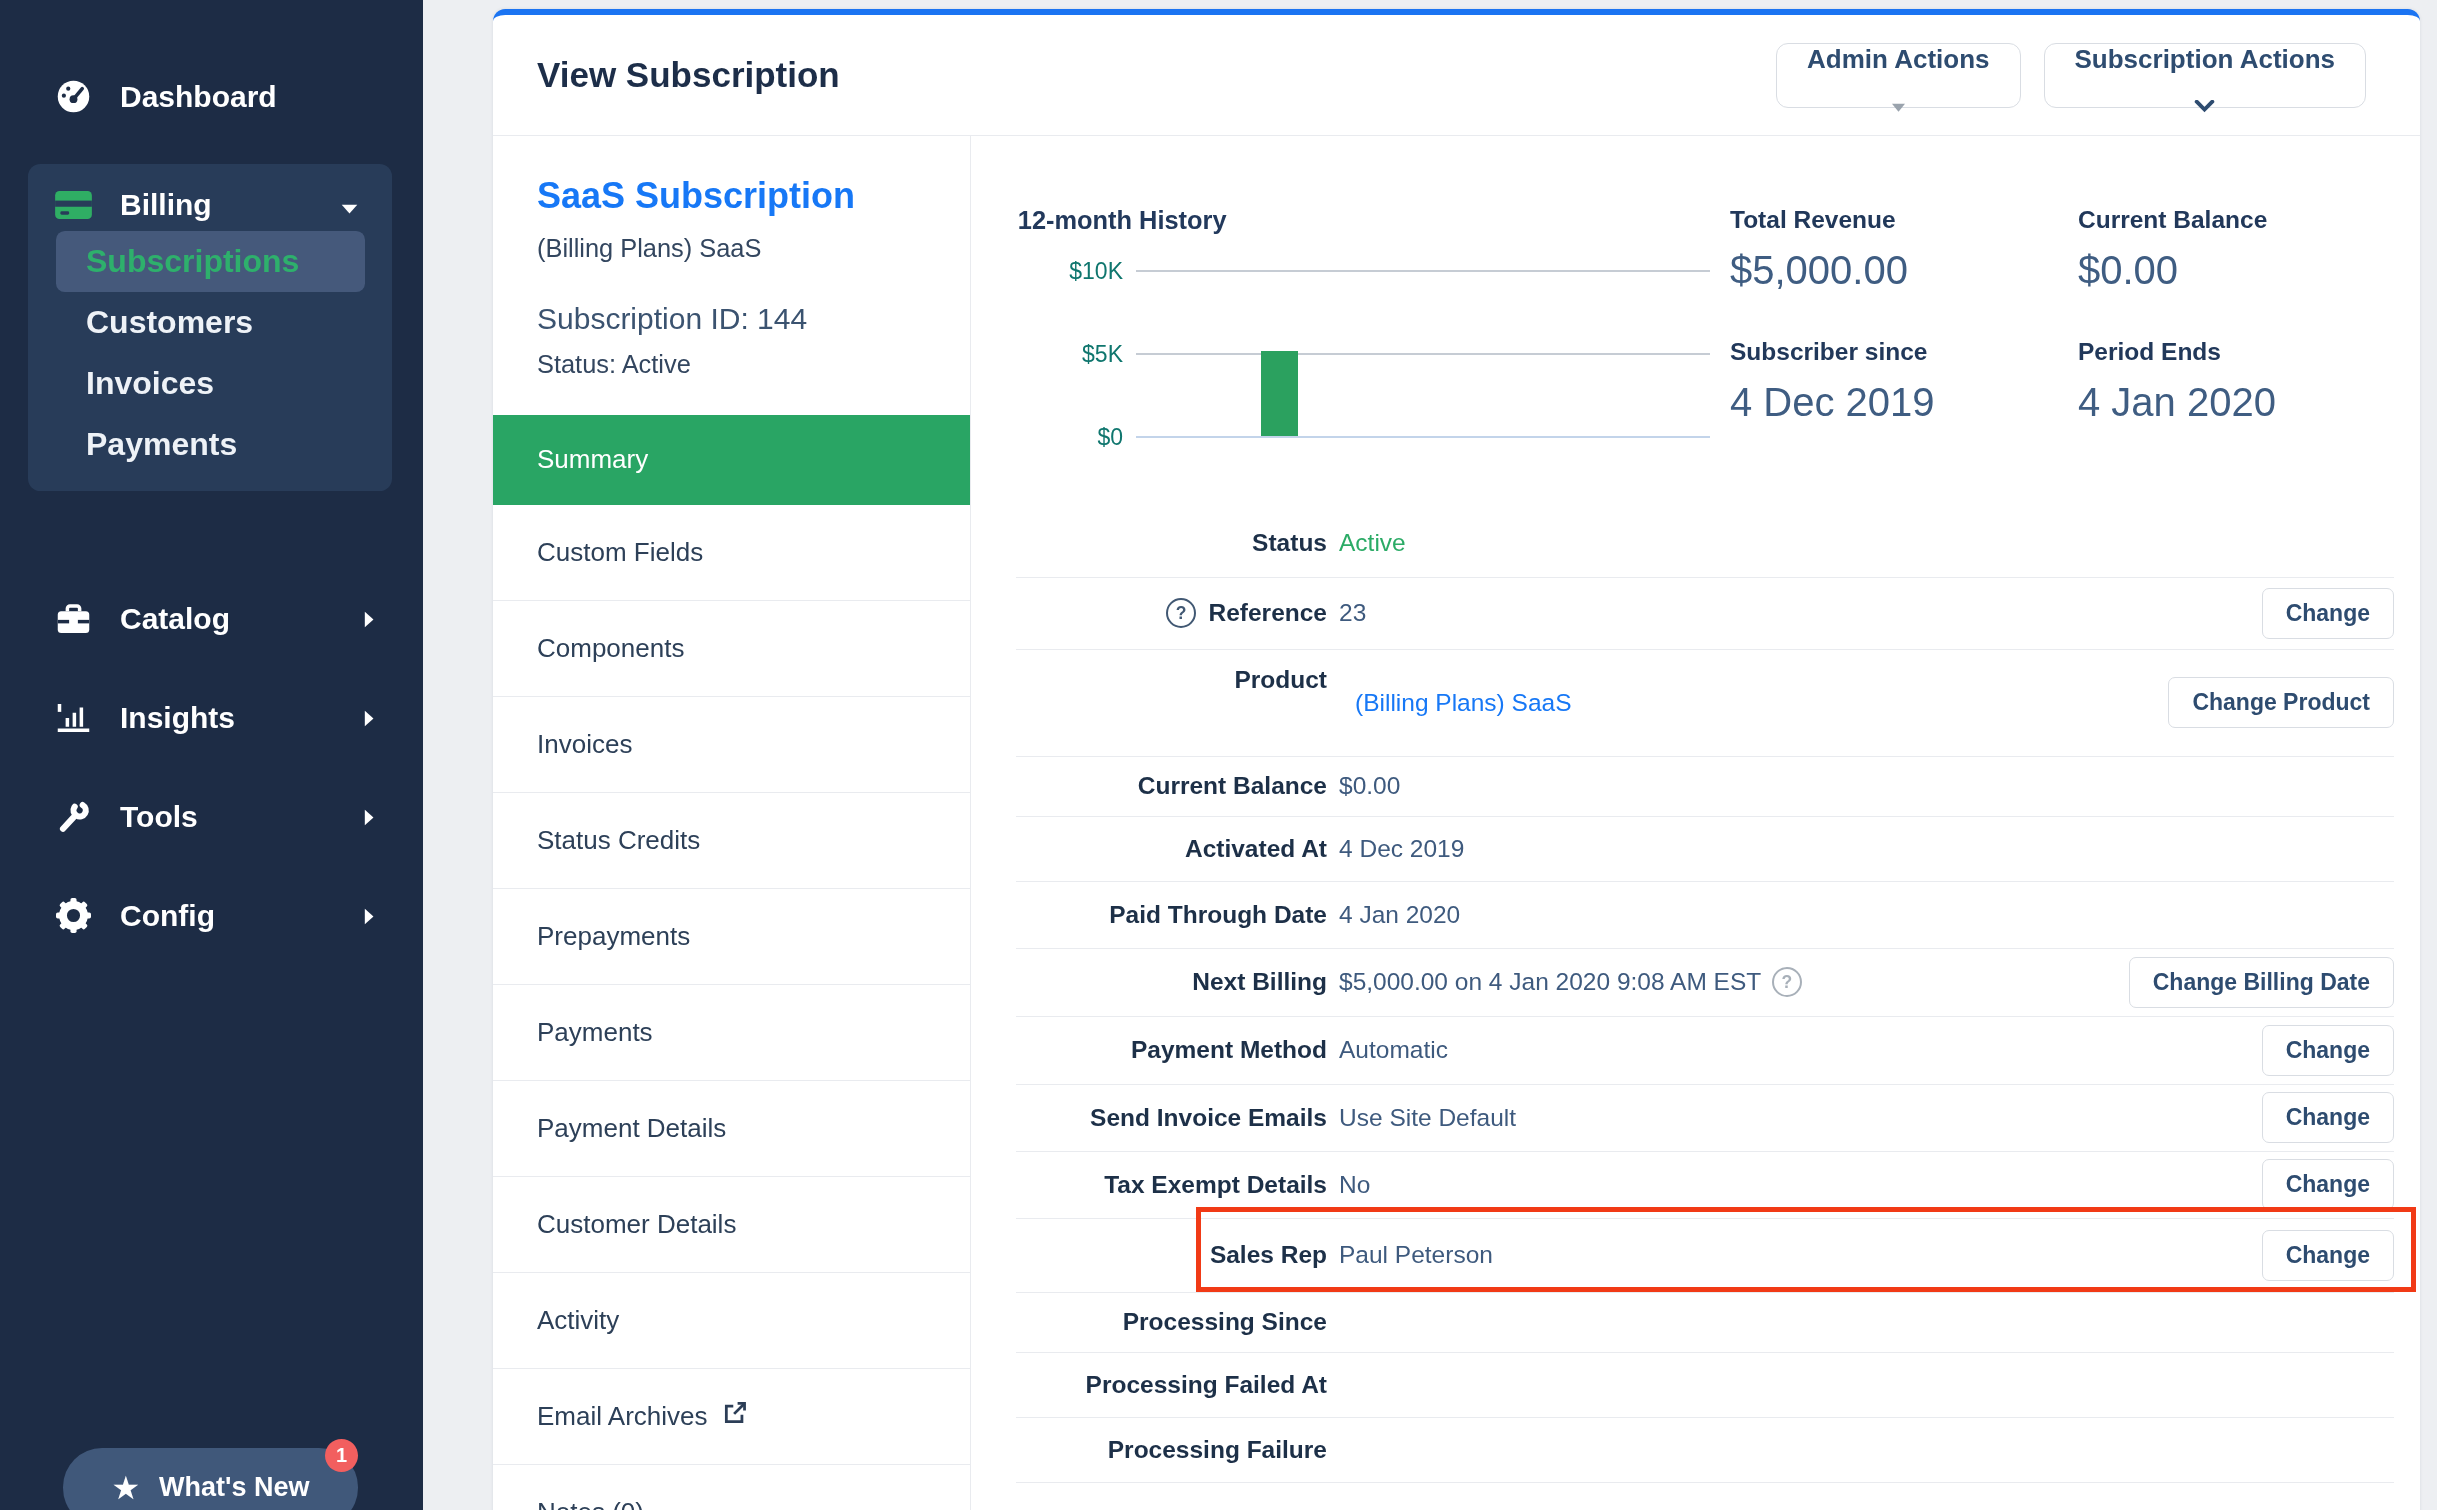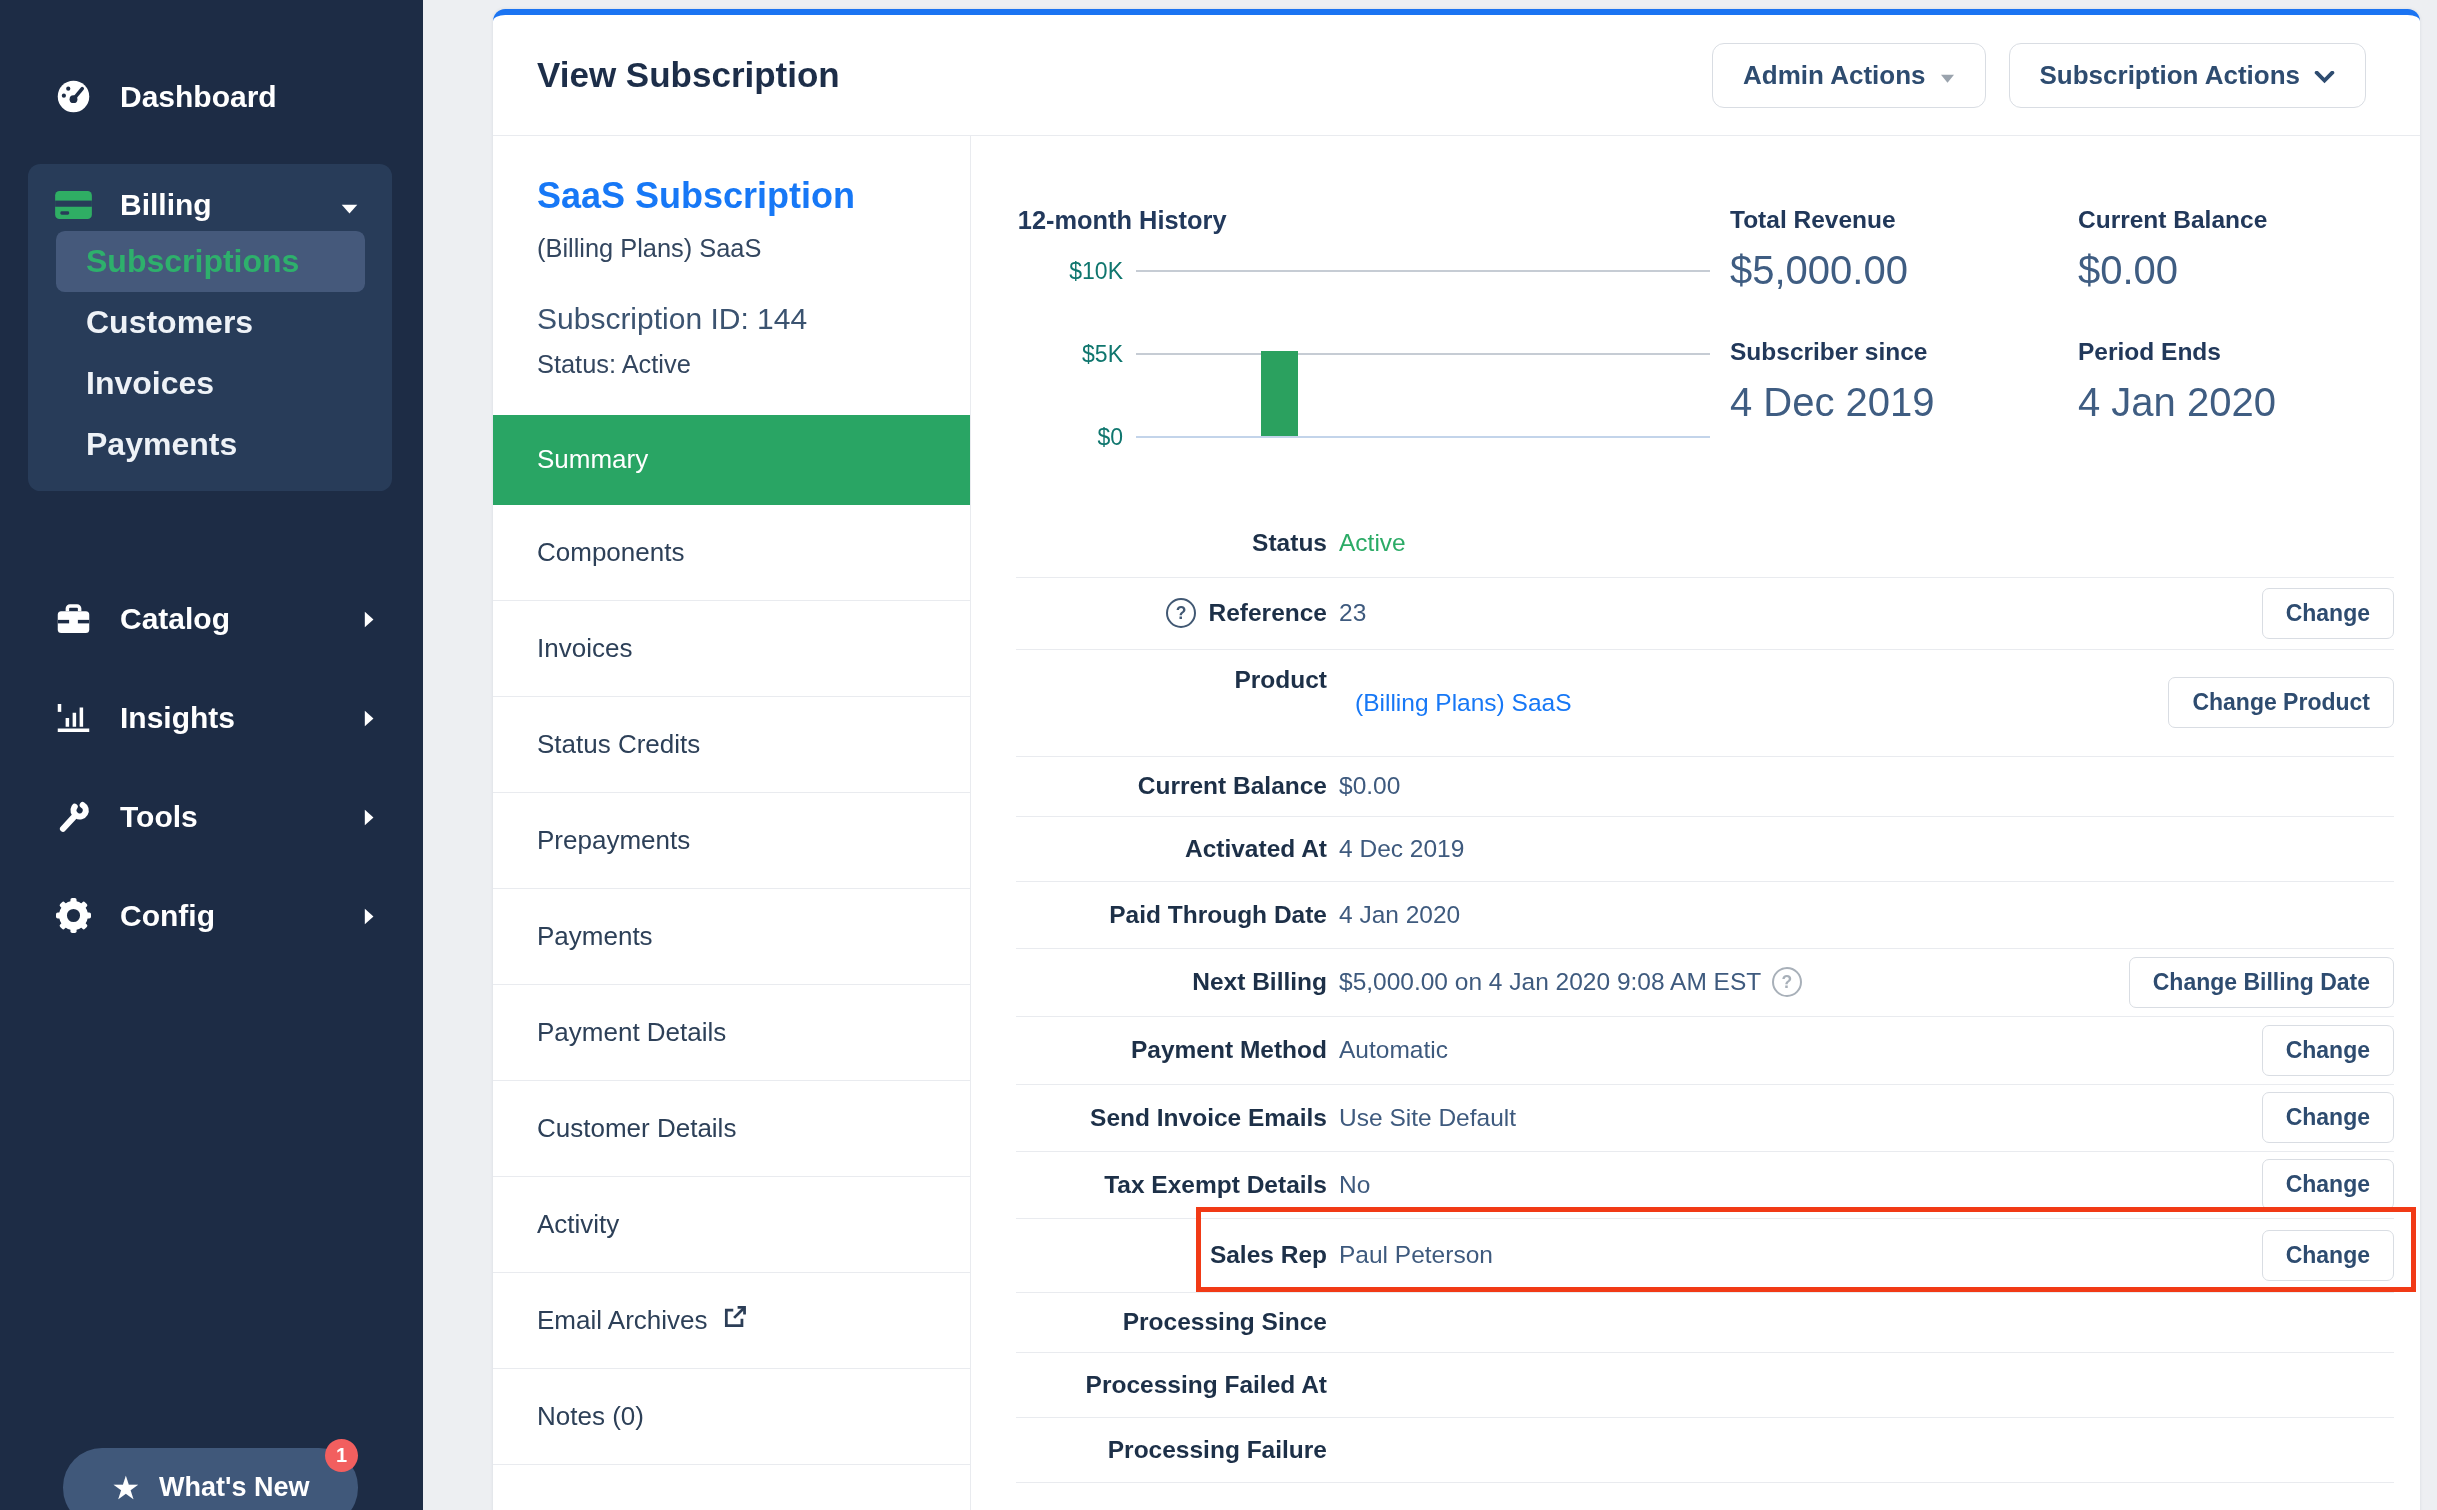--- a/index.html
+++ b/index.html
@@ -70,21 +70,21 @@
     display: flex; align-items: center;
     font-size: 35px; font-weight: bold; color: #1d2e49;
   }
   .header-actions {
     position: absolute; right: 54px; top: 28px; display: flex; gap: 23px;
   }
   .hbtn {
     height: 65px; padding: 0 30px; background: #fff;
     border: 1.8px solid #d9dde3; border-radius: 12px;
     display: flex; align-items: center; gap: 14px;
-    font-size: 26px; font-weight: bold; color: #2e4c70; cursor: pointer;
+    font-size: 26px; font-weight: bold; color: #2e4c70; cursor: pointer; flex-direction: column;
   }
 
   
   .sub-panel {
     position: absolute; left: 0; top: 121px; width: 478px; bottom: 0;
     border-right: 1.8px solid #e9ebef;
   }
   .sub-info { padding: 39px 35px 0 44px; }
   .sub-name { font-size: 36px; font-weight: bold; color: #1778f6; cursor: pointer; }
   .sub-product { font-size: 25.4px; color: #33465f; margin-top: 17.5px; }
@@ -336,20 +336,23 @@
       <div class="sub-name">SaaS Subscription</div>
       <div class="sub-product">(Billing Plans) SaaS</div>
       <div class="sub-id">Subscription ID: 144</div>
       <div class="sub-status">Status: Active</div>
     </div>
     <nav class="panel-menu">
       <div class="menu-item active" style="height:90px;">
         <span>Summary</span>
       </div>
       <div class="menu-item">
+        <span>Custom Fields</span>
+      </div>
+      <div class="menu-item">
         <span>Components</span>
       </div>
       <div class="menu-item">
         <span>Invoices</span>
       </div>
       <div class="menu-item">
         <span>Status Credits</span>
       </div>
       <div class="menu-item">
         <span>Prepayments</span>

